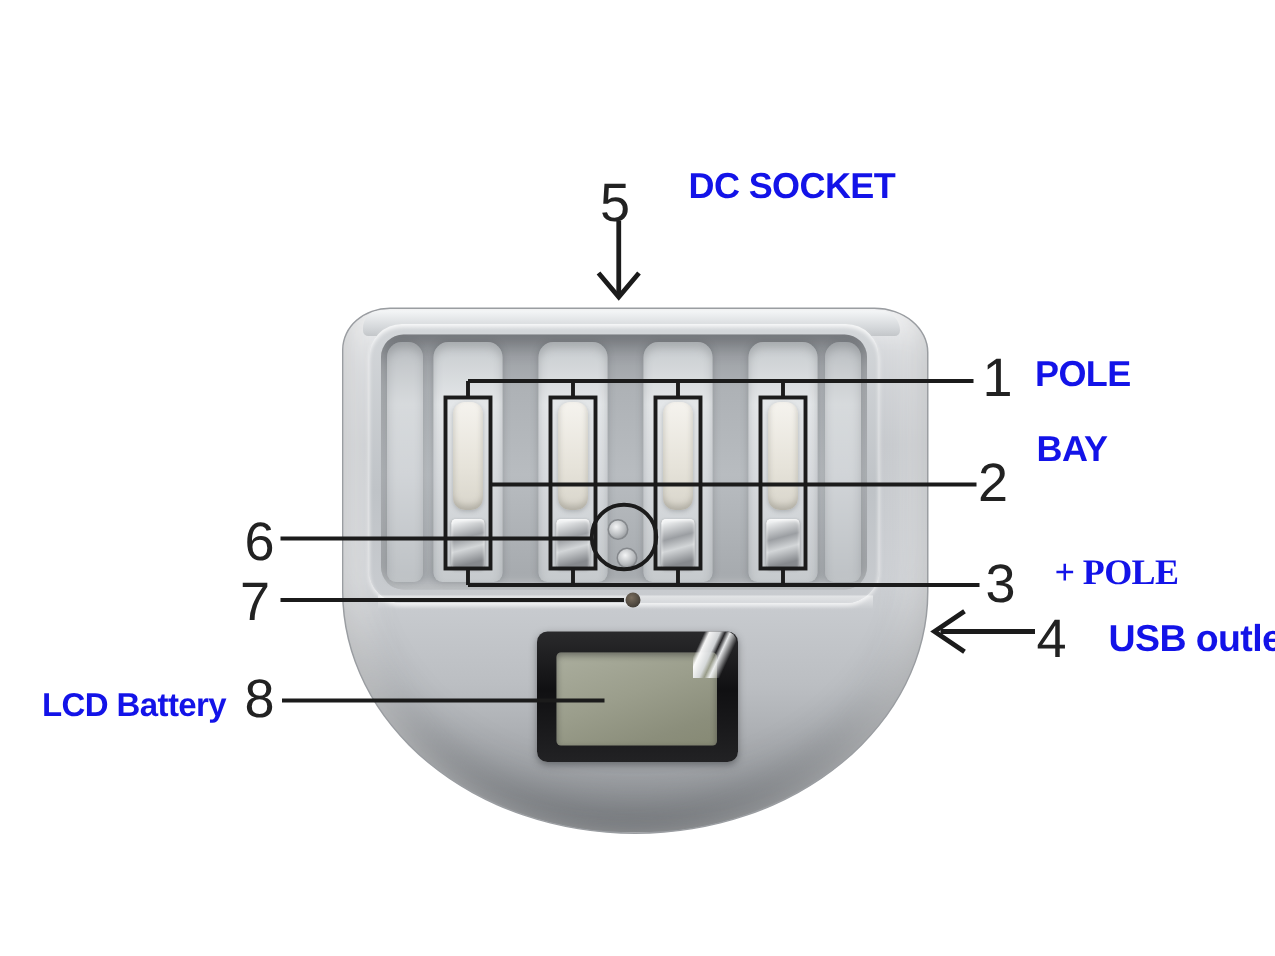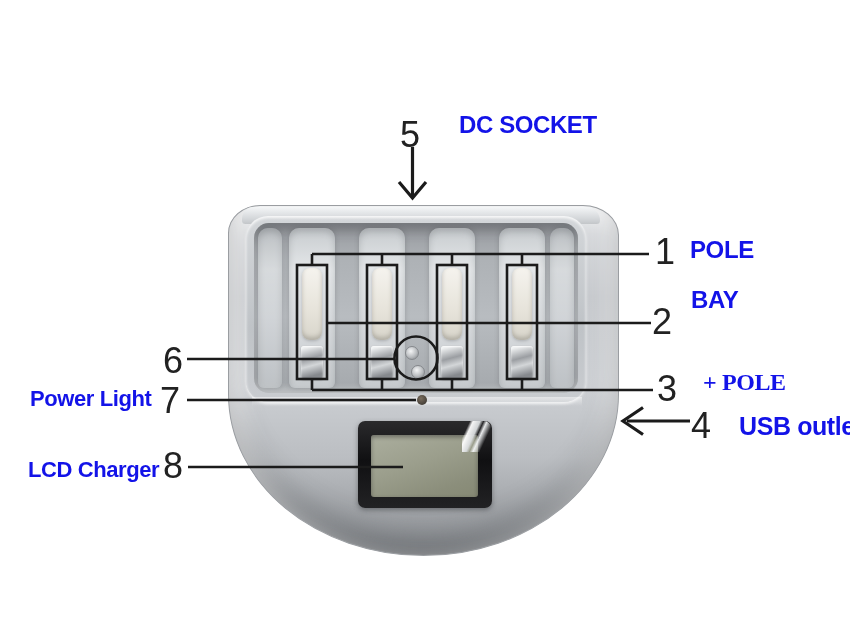--- a/index.html
+++ b/index.html
@@ -130,16 +130,15 @@
   <div class="num" style="left:691px;top:408px;">4</div>
   <div class="num" style="left:163px;top:343px;">6</div>
   <div class="num" style="left:160px;top:383px;">7</div>
   <div class="num" style="left:163px;top:448px;">8</div>
 
   <div class="blabel sz24" style="left:439px;top:113px;margin-left:20px;">DC SOCKET</div>
   <div class="blabel sz24" style="left:690px;top:238px;">POLE</div>
   <div class="blabel sz24" style="left:691px;top:288px;">BAY</div>
   <div class="blabel sz24" style="left:703px;top:370px;font-family:Liberation Serif, serif;">+ POLE</div>
   <div class="blabel sz25" style="left:739px;top:414px;">USB outlet</div>
-  <div class="blabel sz22" style="left:30px;top:388px;">Power Light</div>
-  <div class="blabel sz22" style="left:28px;top:459px;">LCD Charger</div>
+  <div class="blabel sz22" style="left:28px;top:459px;">LCD Battery</div>
 
 </div>
 
 </body></html>

